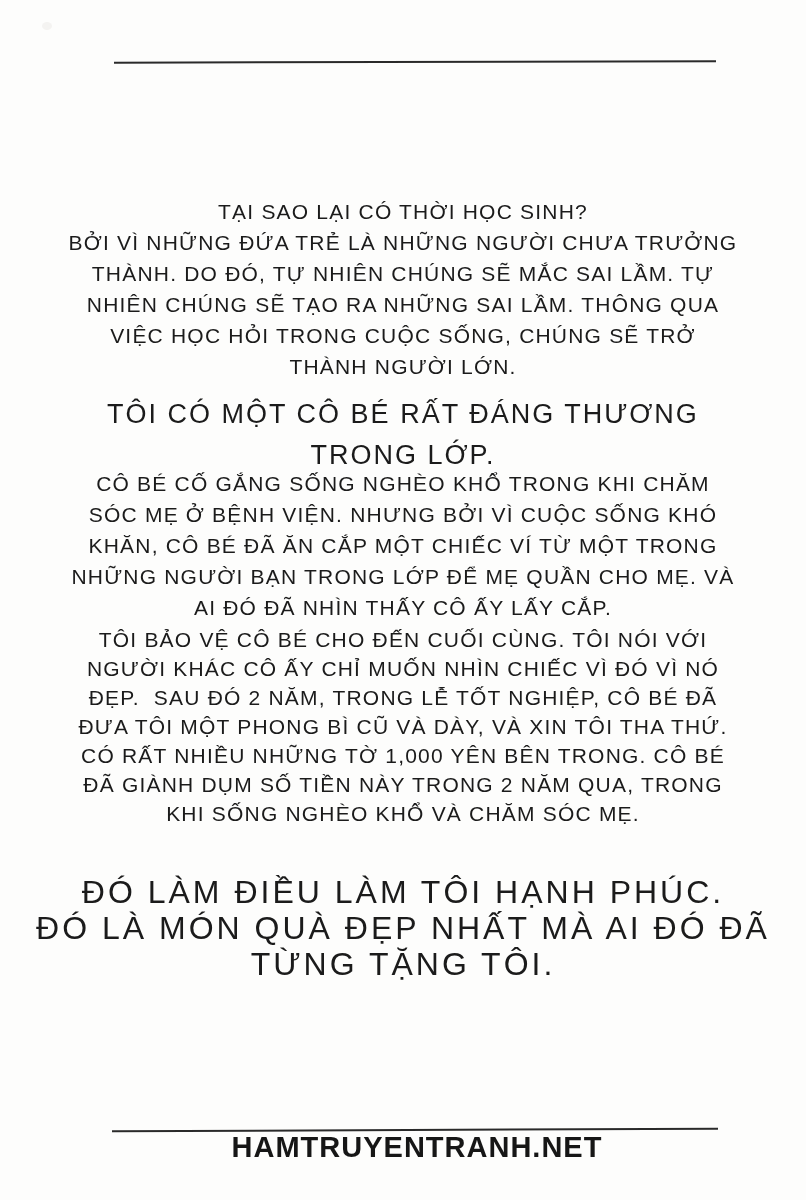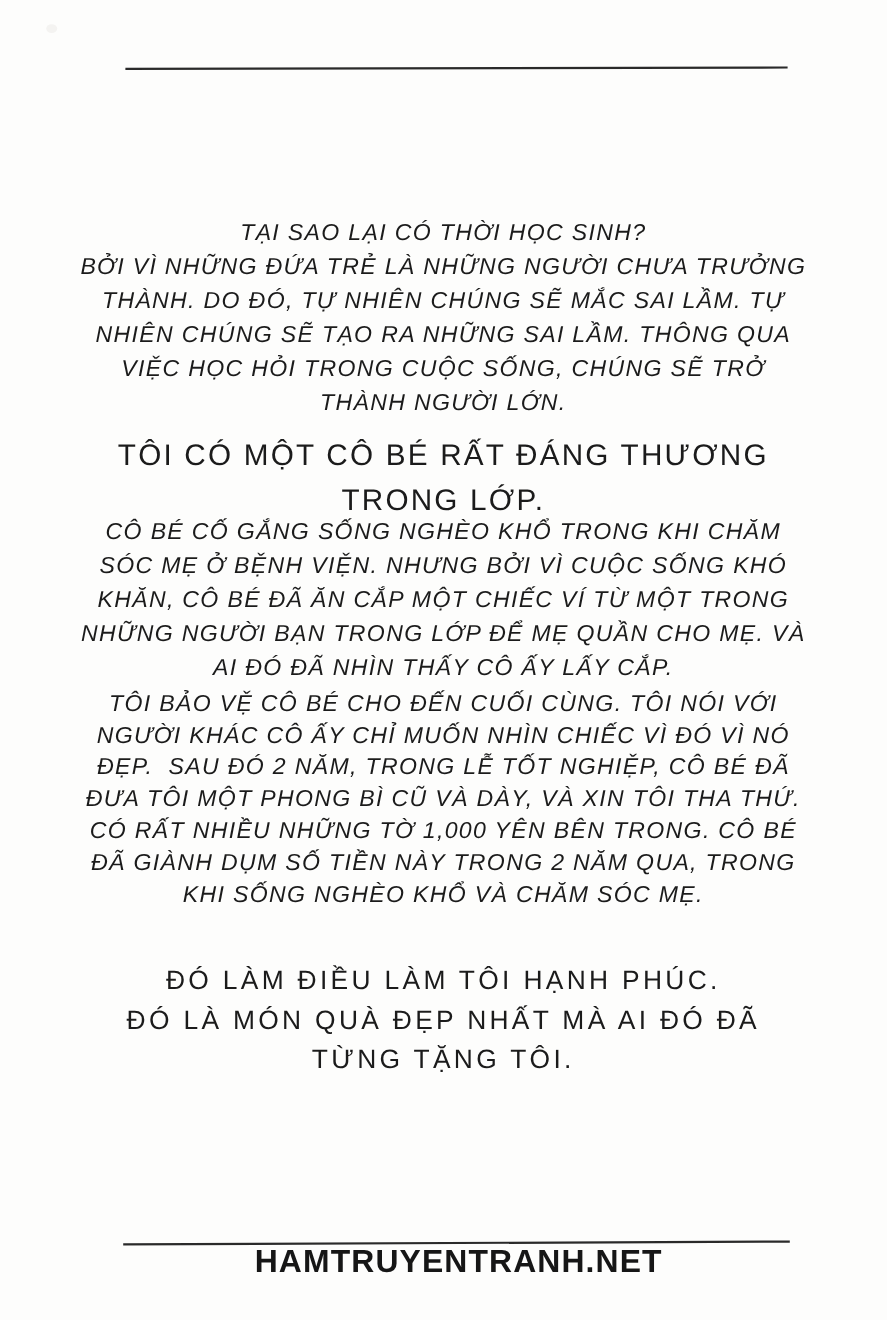--- a/index.html
+++ b/index.html
@@ -40,34 +40,33 @@
     position: absolute;
     left: 28px;
     right: 28px;
     text-align: center;
     white-space: pre-wrap;
     font-weight: 400;
   }
   .body-text {
     font-size: 21px;
     letter-spacing: 1.2px;
-    font-style: italic;
   }
   .para1 { top: 196px; line-height: 31px; }
   .heading {
     top: 394px;
     font-size: 27px;
     line-height: 41px;
     letter-spacing: 2px;
   }
   .para2 { top: 468px; line-height: 31px; }
   .para3 { top: 625px; line-height: 29px; }
   .closing {
     top: 874px;
-    font-size: 24px;
+    font-size: 32px;
     line-height: 36px;
     letter-spacing: 3px;
   }
   .watermark {
     position: absolute;
     top: 1131px;
     left: 0;
     right: 0;
     text-align: center;
     font-size: 29px;

